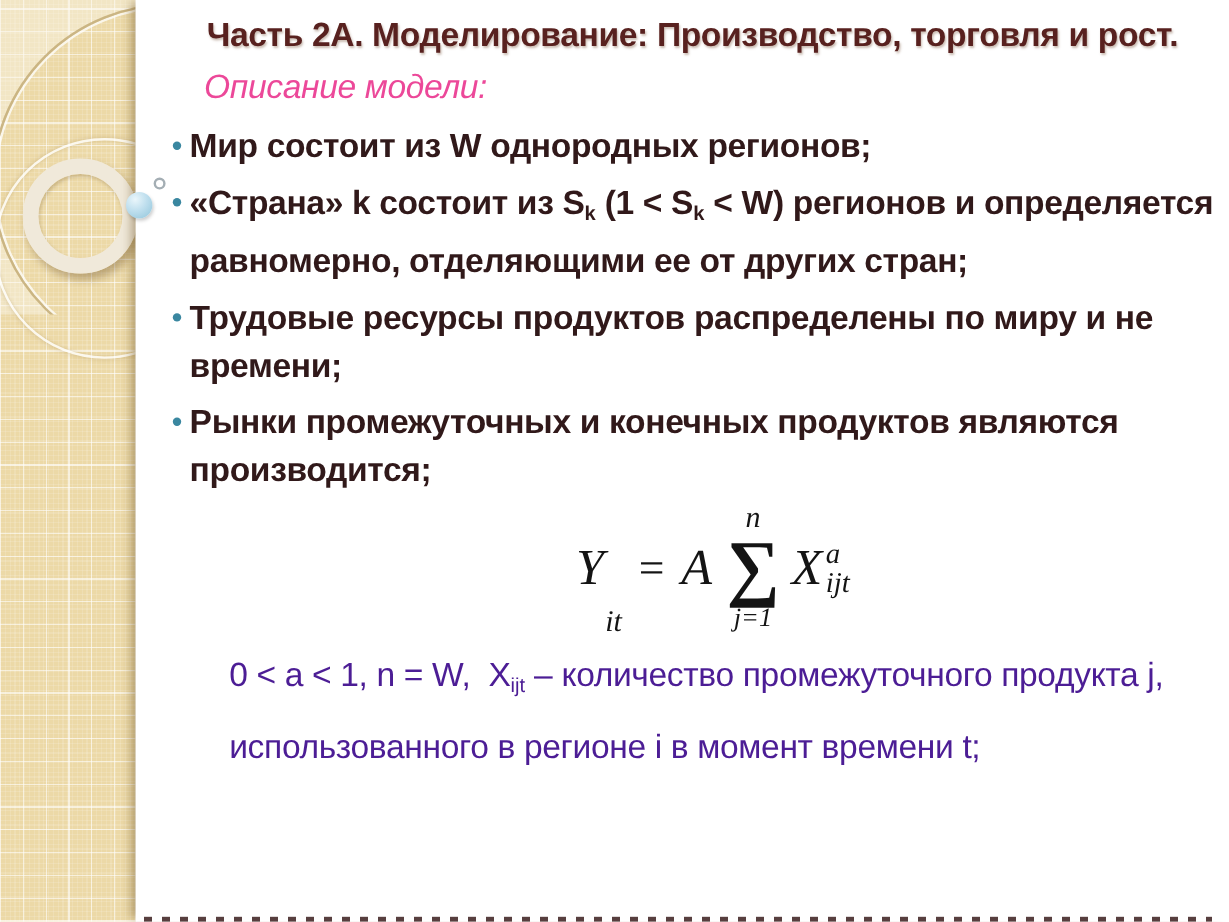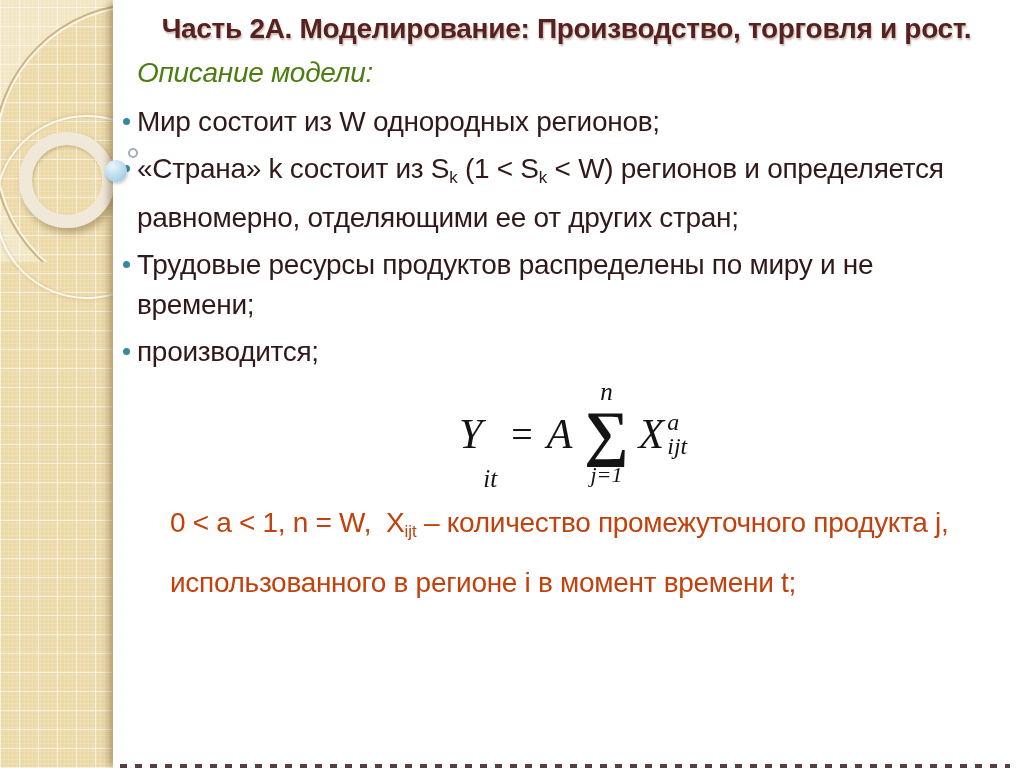--- a/index.html
+++ b/index.html
@@ -45,37 +45,38 @@
   .mini-circle{
     position:absolute;left:128px;top:148px;width:10px;height:10px;border-radius:50%;z-index:3;
     box-sizing:border-box;border:2px solid #a4aeb4;background:#ffffff;
   }
 
   
   .content{
     position:absolute;left:113px;top:0;right:0;bottom:0;z-index:1;
     background:#ffffff;
     box-shadow:-6px 0 8px -2px rgba(100,70,25,0.45);
-    padding:12px 28px 0 24px;box-sizing:border-box;
+    padding:12px 28px 0 45px;box-sizing:border-box;
     color:#31191a;
   }
   .title{
     text-align:center;
     font-size:28px;font-weight:bold;letter-spacing:-0.3px;line-height:34px;
     color:#58211f;
     text-shadow:1px 2px 2px rgba(120,85,60,0.40);
     white-space:nowrap;
   }
   .subtitle{
     margin-top:7px;
     font-size:28px;font-style:italic;line-height:40px;letter-spacing:-0.3px;
-    color:#4d7c0f;
+    color:#ec4899;
+    margin-left:12px;
   }
   .bullets{margin-top:9px;}
-  .para{margin:0 0 7px 0;}
+  .para{margin:0 0 7px 0;font-weight:bold;}
   .line{position:relative;line-height:40px;font-size:28px;letter-spacing:-0.3px;white-space:nowrap;}
   .dot{
     position:absolute;left:-14px;top:16px;width:7px;height:7px;border-radius:50%;
     background:#3a87a0;
   }
   .rsub{font-size:0.60em;vertical-align:-0.30em;letter-spacing:0;}
 
   
   .formula{
     display:flex;align-items:center;width:max-content;
@@ -89,21 +90,21 @@
   .sigma-col{display:flex;flex-direction:column;align-items:center;margin:0 10px 0 12px;}
   .s-top{font-style:italic;font-size:25px;line-height:26px;}
   .s-sym{font-size:62px;line-height:56px;font-weight:700;}
   .s-bot{font-style:italic;font-size:22px;line-height:28px;}
   .arg-col{display:flex;flex-direction:column;align-items:flex-start;margin-left:3px;}
   .a-sup{font-style:italic;font-size:24px;line-height:24px;}
   .a-sub{font-style:italic;font-size:24px;line-height:24px;}
 
   
   .note{margin:8px 0 0 33px;}
-  .n-line{font-size:28px;line-height:51px;letter-spacing:-0.3px;white-space:nowrap;color:#c2410c;}
+  .n-line{font-size:28px;line-height:51px;letter-spacing:-0.3px;white-space:nowrap;color:#4c1d95;}
 
   
   .cutoff{
     position:absolute;left:120px;right:14px;bottom:0;height:4px;z-index:2;
     background:repeating-linear-gradient(90deg, rgba(58,29,29,0.85) 0 7px, transparent 7px 15px);
   }
 </style>
 </head>
 <body>
 
@@ -130,21 +131,21 @@
       <div class="line"><span class="dot"></span><span>«Страна» k состоит из S<span class="rsub">k</span> (1 &lt; S<span class="rsub">k</span> &lt; W) регионов и определяется</span></div>
       <div class="line"><span>равномерно, отделяющими ее от других стран;</span></div>
     </div>
 
     <div class="para">
       <div class="line"><span class="dot"></span><span>Трудовые ресурсы продуктов распределены по миру и не</span></div>
       <div class="line"><span>времени;</span></div>
     </div>
 
     <div class="para">
-      <div class="line"><span class="dot"></span></div>
+      <div class="line"><span class="dot"></span><span>Рынки промежуточных и конечных продуктов являются</span></div>
       <div class="line"><span>производится;</span></div>
     </div>
 
 
   </div>
 
   <div class="formula">
     <span class="f-it">Y</span>
       <span class="f-sub">it</span>
     <span class="f-eq">=</span>

